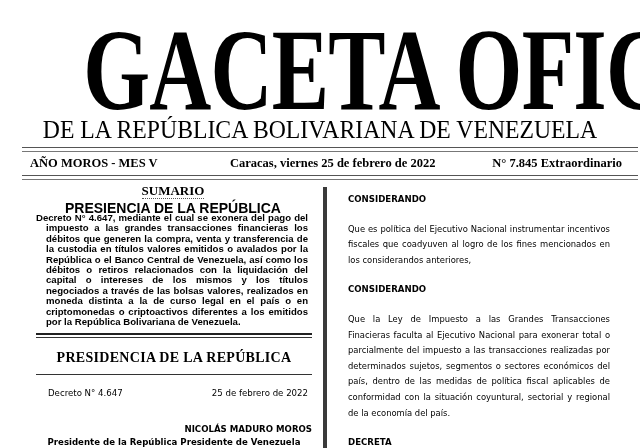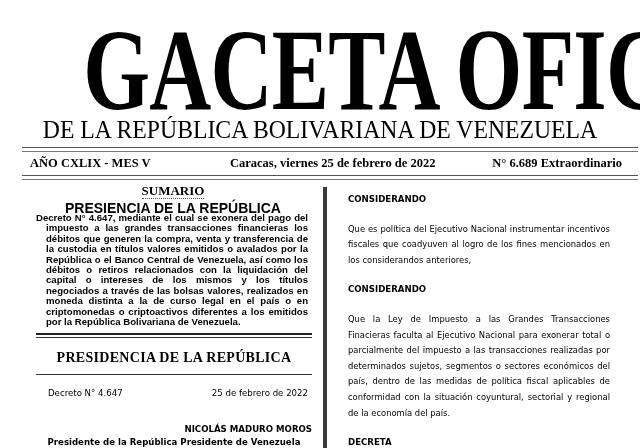--- a/index.html
+++ b/index.html
@@ -62,23 +62,23 @@
 <body>
 
 <div>
   <div class="masthead-title">GACETA OFICIAL</div>
   <div class="masthead-sub">DE LA REPÚBLICA BOLIVARIANA DE VENEZUELA</div>
 </div>
 
 <div class="rule double" style="top:147px;"></div>
 
 <div class="info-row">
-  <span style="left:0;">AÑO CXLIX  -  MES V</span>
+  <span style="left:0;">AÑO MOROS  -  MES V</span>
   <span style="left:200px;">Caracas, viernes 25 de febrero de 2022</span>
-  <span style="right:0;">N° 6.689 Extraordinario</span>
+  <span style="right:0;">N° 7.845 Extraordinario</span>
 </div>
 
 <div class="rule double" style="top:175px;"></div>
 
 <div class="col-left">
   <div class="sumario-title"><span>SUMARIO</span></div>
   <div class="sumario-section">PRESIENCIA DE LA REPÚBLICA</div>
   <p class="sumario-entry">Decreto N° 4.647, mediante el cual se exonera del pago del impuesto a las grandes transacciones financieras los débitos que generen la compra, venta y transferencia de la custodia en títulos valores emitidos o avalados por la República o el Banco Central de Venezuela, así como los débitos o retiros relacionados con la liquidación del capital o intereses de los mismos y los títulos negociados a través de las bolsas valores, realizados en moneda distinta a la de curso legal en el país o en criptomonedas o criptoactivos diferentes a los emitidos por la República Bolivariana de Venezuela.</p>
 </div>
 

